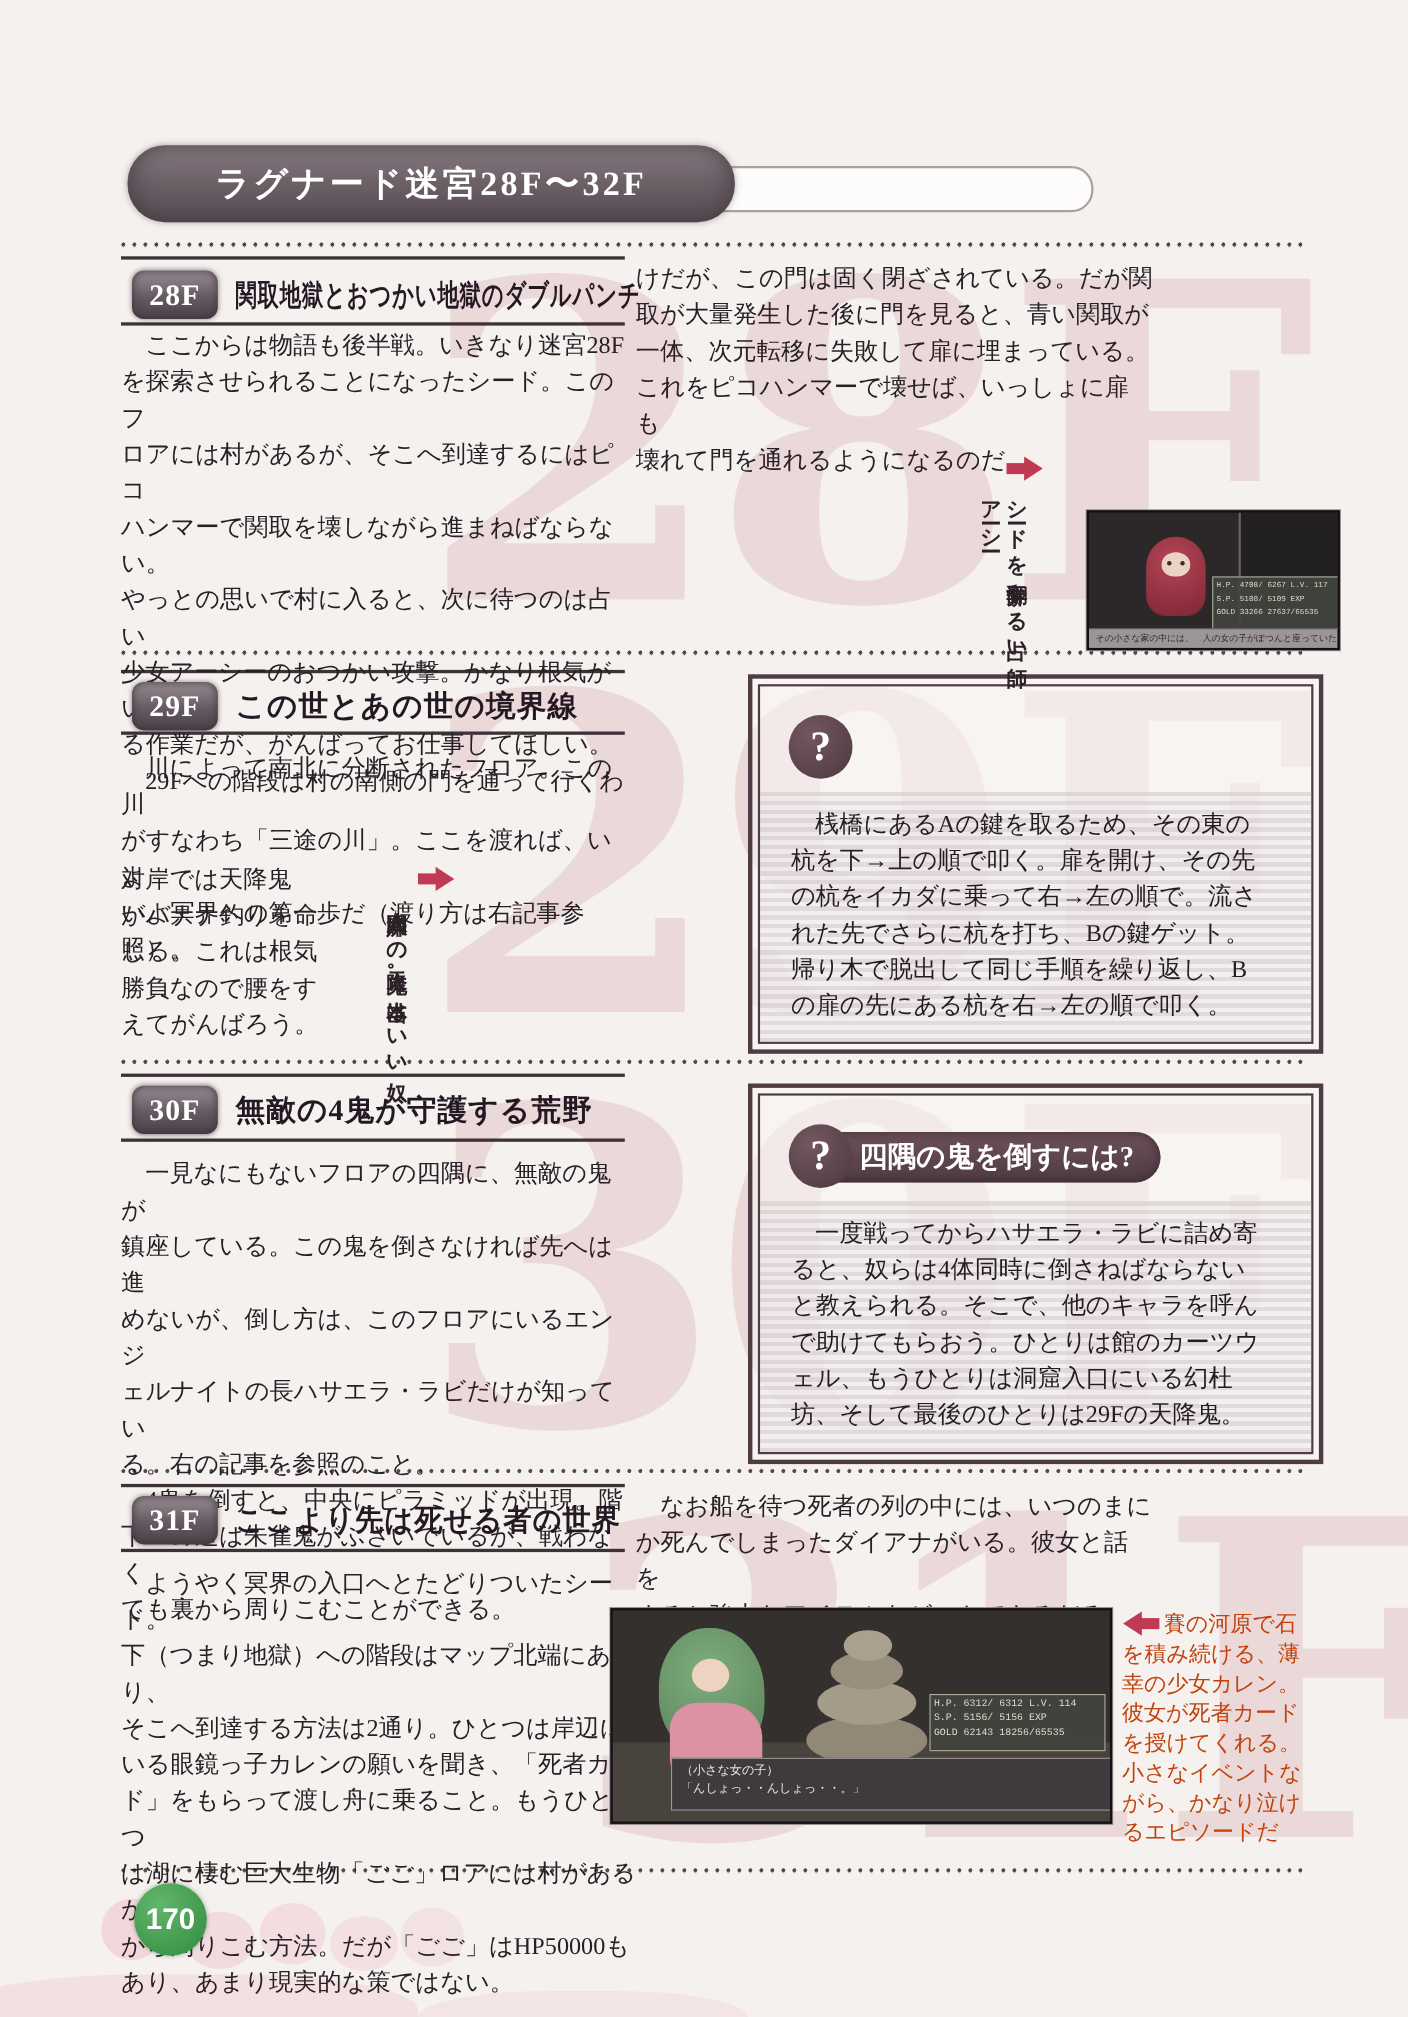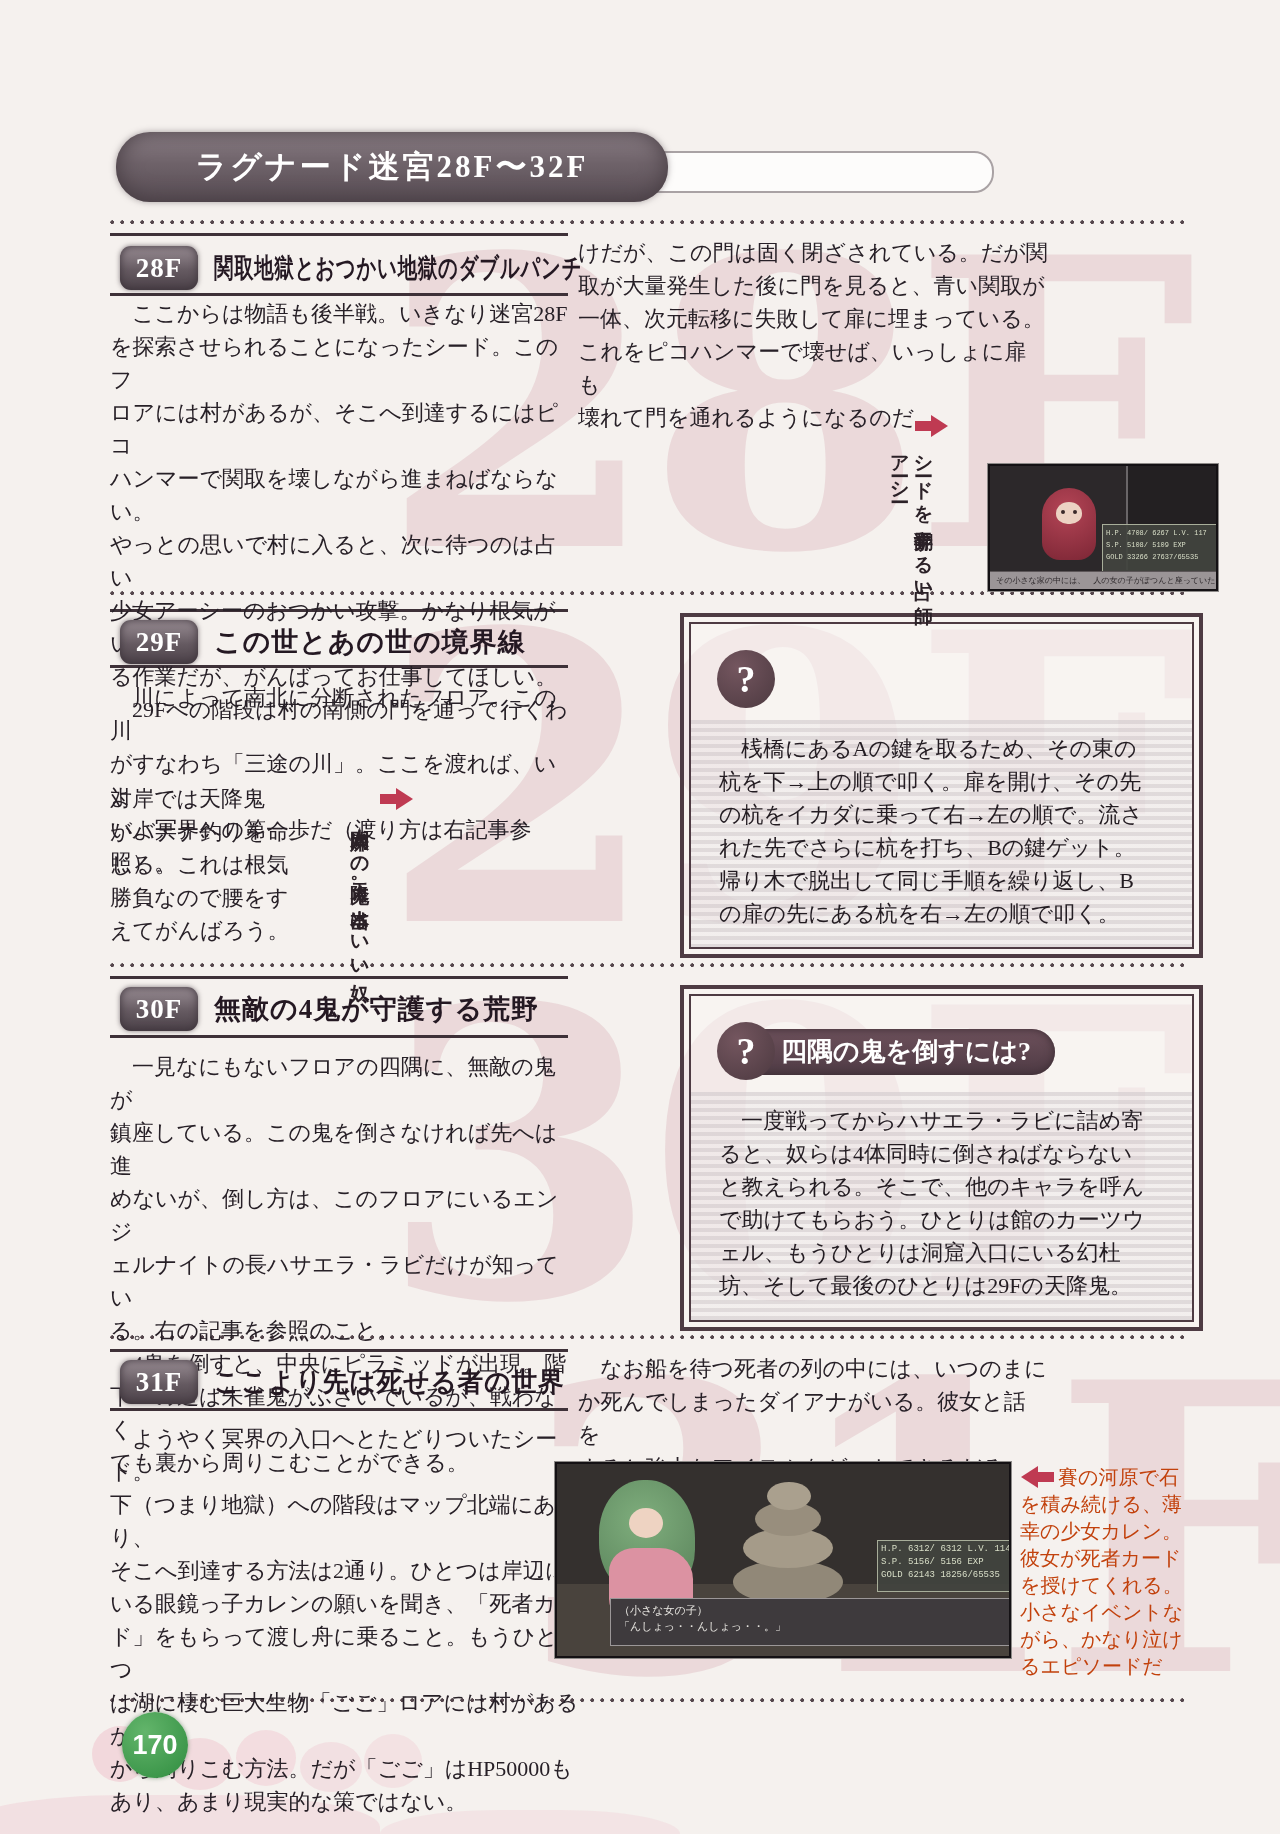--- a/index.html
+++ b/index.html
@@ -220,21 +220,21 @@
 
   <div class="shot" style="left:555px;top:1462px;width:452px;height:192px;background:#34302e;">
     <div class="abs" style="left:0;top:120px;width:452px;height:72px;background:#49433d;"></div>
     <div class="abs" style="left:42px;top:16px;width:96px;height:116px;background:radial-gradient(circle at 45% 35%,#7fae7d,#577f58);border-radius:46% 50% 40% 46%;"></div>
     <div class="abs" style="left:72px;top:44px;width:34px;height:30px;background:#eed3c2;border-radius:50%;"></div>
     <div class="abs" style="left:52px;top:84px;width:84px;height:78px;background:#dc92a2;border-radius:30% 40% 35% 35%;"></div>
     <div class="abs" style="left:176px;top:96px;width:110px;height:44px;background:#918878;border-radius:50%;"></div>
     <div class="abs" style="left:186px;top:64px;width:90px;height:40px;background:#a59b89;border-radius:50%;"></div>
     <div class="abs" style="left:198px;top:38px;width:66px;height:34px;background:#988e7d;border-radius:50%;"></div>
     <div class="abs" style="left:210px;top:18px;width:44px;height:28px;background:#aaa08e;border-radius:50%;"></div>
-    <div class="hud" style="left:288px;top:76px;width:152px;height:46px;font-size:9px;line-height:13px;margin-left:32px;">H.P. 6312/ 6312  L.V. 114
+    <div class="hud" style="left:288px;top:76px;width:152px;height:46px;font-size:9px;line-height:13px;">H.P. 6312/ 6312  L.V. 114
 S.P. 5156/ 5156  EXP
 GOLD 62143   18256/65535</div>
     <div class="dlg-box" style="left:6px;top:134px;width:424px;height:40px;font-size:11px;line-height:16px;margin-left:47px;">（小さな女の子）
 「んしょっ・・んしょっ・・。」</div>
   </div>
 
   <div class="hcap" style="left:1020px;top:1464px;width:170px;">
     <span class="arr-inline arr arr-l" style="position:relative;"><span class="st"></span><span class="hd"></span></span><span>賽の河原で石を積み続ける、薄幸の少女カレン。彼女が死者カードを授けてくれる。小さなイベントながら、かなり泣けるエピソードだ</span>
   </div>
 

